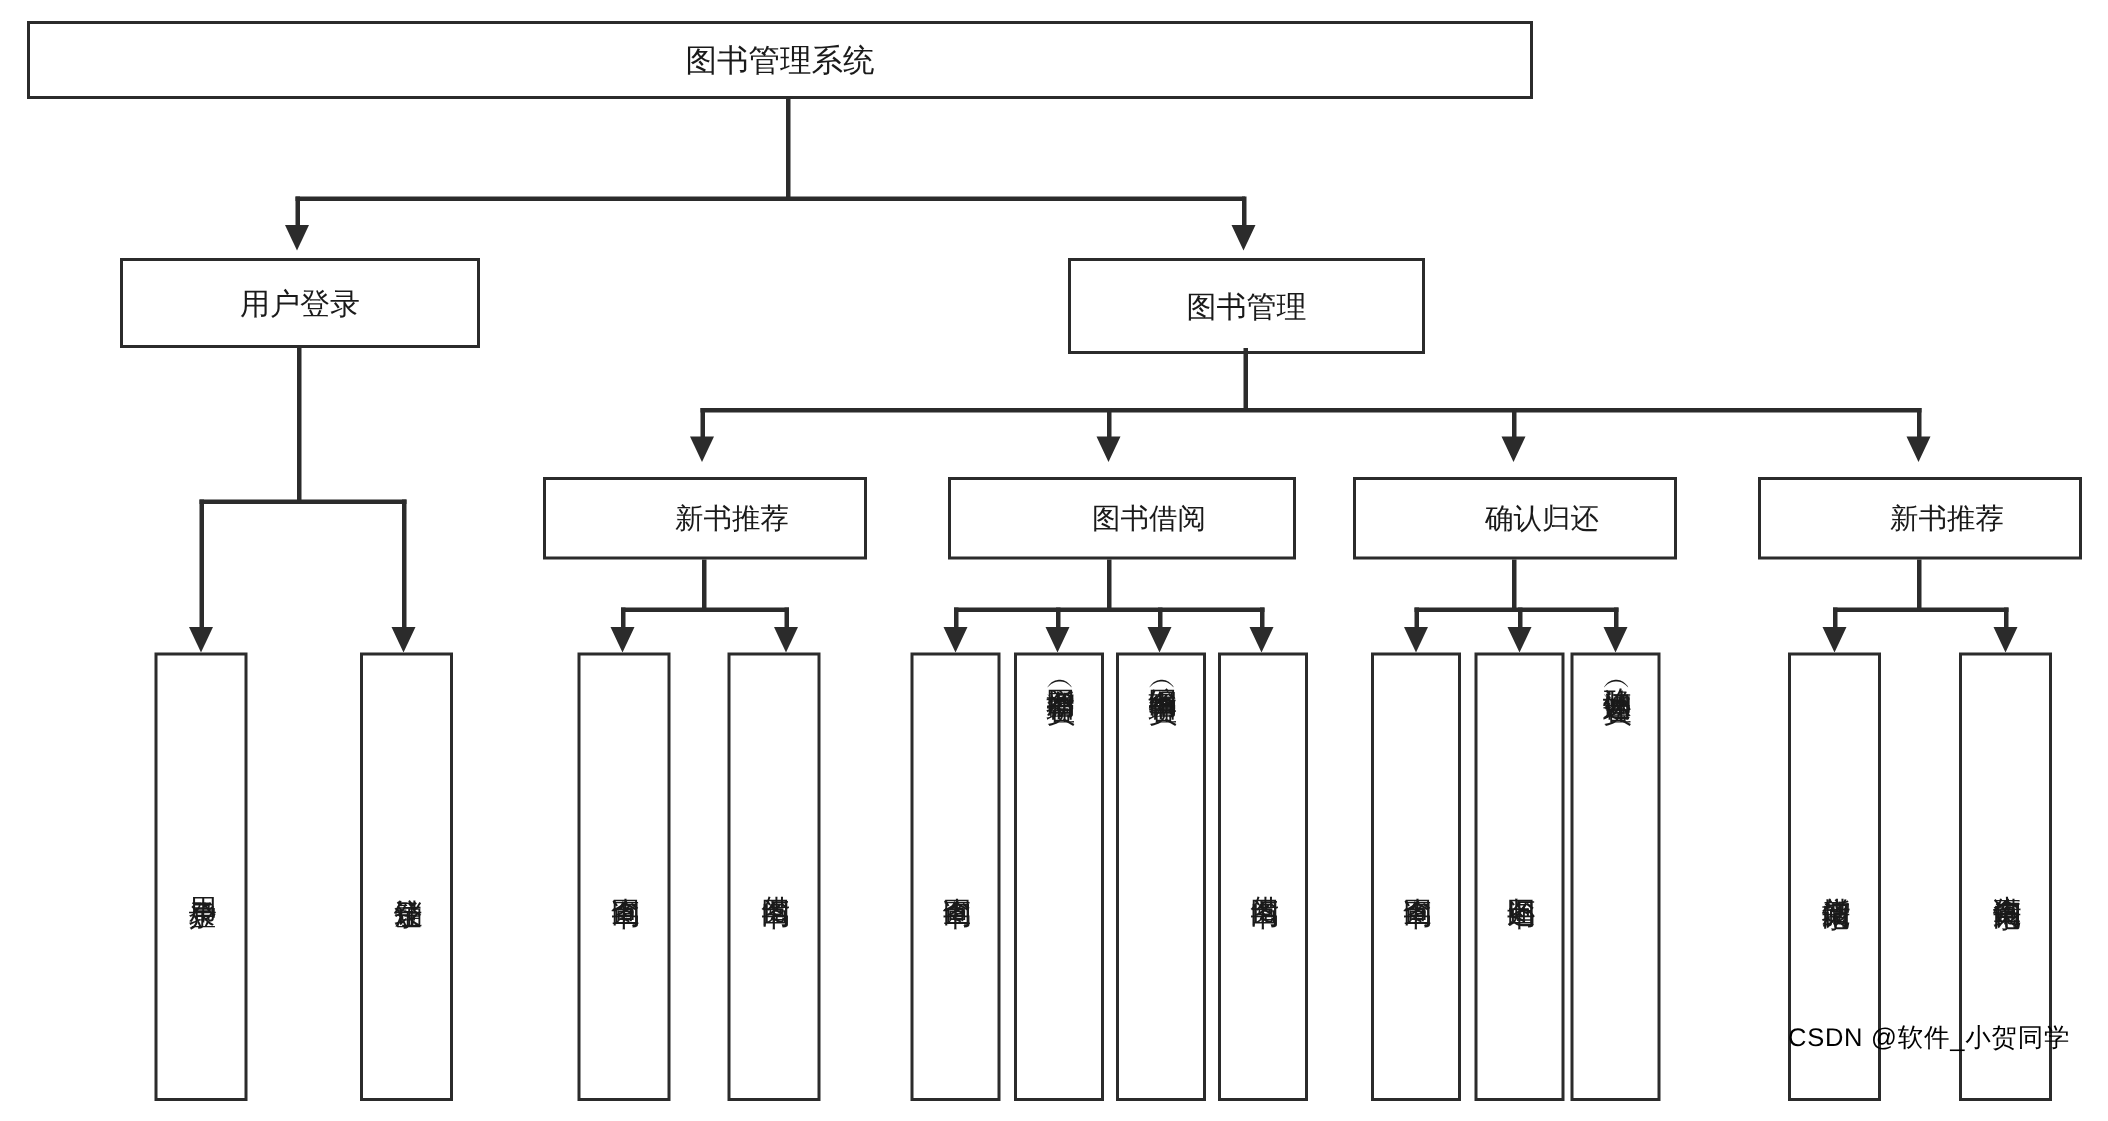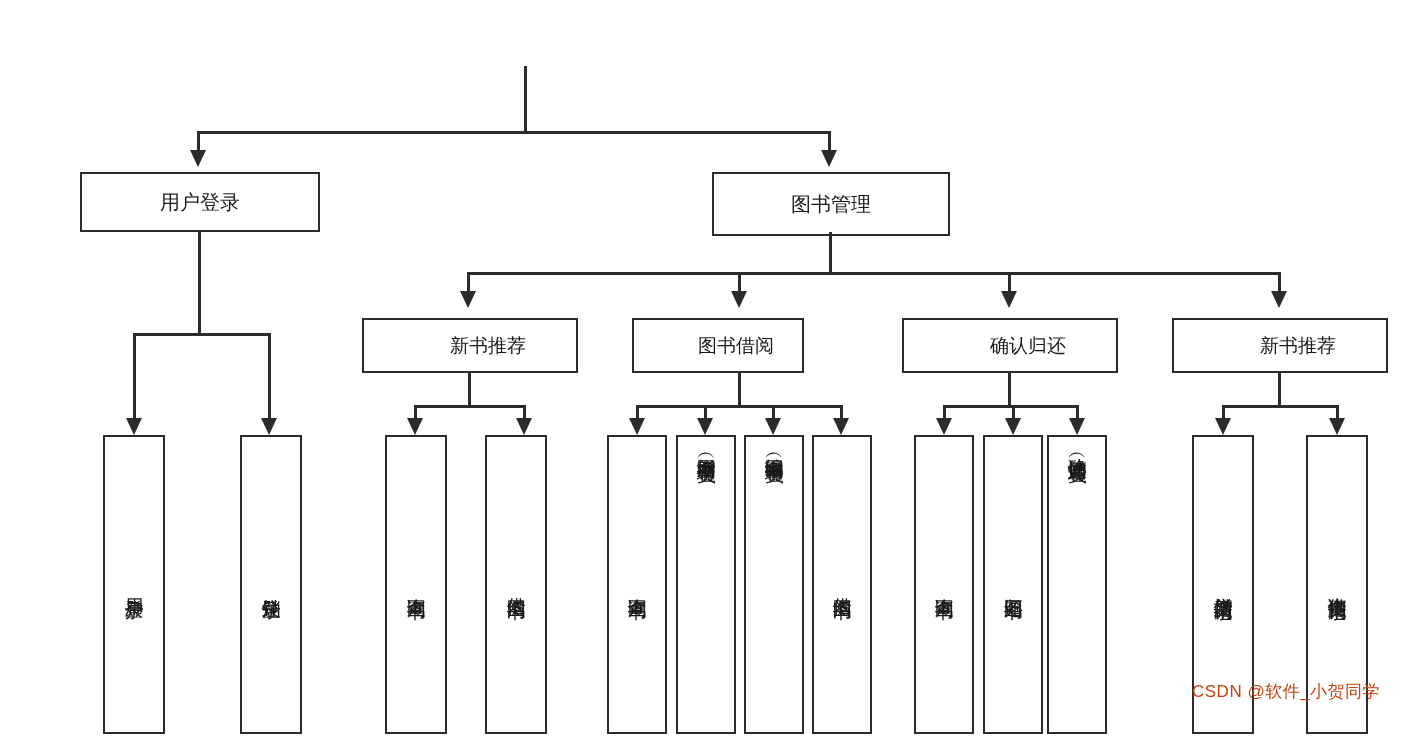--- a/index.html
+++ b/index.html
@@ -32,27 +32,30 @@
   .ln{position:absolute;background:#2b2b2b;}
   .vl{width:3px;}
   .hl{height:3px;}
   .arrow{position:absolute;width:0;height:0;
          border-left:8px solid transparent;
          border-right:8px solid transparent;
          border-top:17px solid #2b2b2b;}
 
   
   #watermark{position:absolute;left:1192px;top:680px;font-size:17px;
-             color:#c2410c;white-space:nowrap;letter-spacing:0.5px;}
+             color:#000000;white-space:nowrap;letter-spacing:0.5px;}
 </style>
 </head>
 <body>
 
 <div id="stage">
 
+  <div class="node root" style="left:18px;top:14px;width:1004px;height:52px;">
+    <span>图书管理系统</span>
+  </div>
 
   <div class="ln vl" style="left:524px;top:66px;width:3px;height:66px;"></div>
   <div class="ln hl" style="left:197px;top:131px;width:633px;height:3px;"></div>
   <div class="ln vl" style="left:197px;top:131px;width:3px;height:20px;"></div>
   <div class="arrow" style="left:190px;top:150px;"></div>
   <div class="ln vl" style="left:828px;top:131px;width:3px;height:20px;"></div>
   <div class="arrow" style="left:821px;top:150px;"></div>
 
   <div class="node lvl1" style="left:80px;top:172px;width:240px;height:60px;">
     <span>用户登录</span>
@@ -75,21 +78,21 @@
   <div class="ln vl" style="left:738px;top:272px;width:3px;height:20px;"></div>
   <div class="arrow" style="left:731px;top:291px;"></div>
   <div class="ln vl" style="left:1008px;top:272px;width:3px;height:20px;"></div>
   <div class="arrow" style="left:1001px;top:291px;"></div>
   <div class="ln vl" style="left:1278px;top:272px;width:3px;height:20px;"></div>
   <div class="arrow" style="left:1271px;top:291px;"></div>
 
   <div class="node lvl2" style="left:362px;top:318px;width:216px;height:55px;">
     <span>新书推荐</span>
   </div>
-  <div class="node lvl2" style="left:632px;top:318px;width:172px;height:55px;">
+  <div class="node lvl2" style="left:632px;top:318px;width:232px;height:55px;">
     <span>图书借阅</span>
   </div>
   <div class="node lvl2" style="left:902px;top:318px;width:216px;height:55px;">
     <span>确认归还</span>
   </div>
   <div class="node lvl2" style="left:1172px;top:318px;width:216px;height:55px;">
     <span>新书推荐</span>
   </div>
 
   <div class="ln vl" style="left:468px;top:373px;width:3px;height:35px;"></div>

